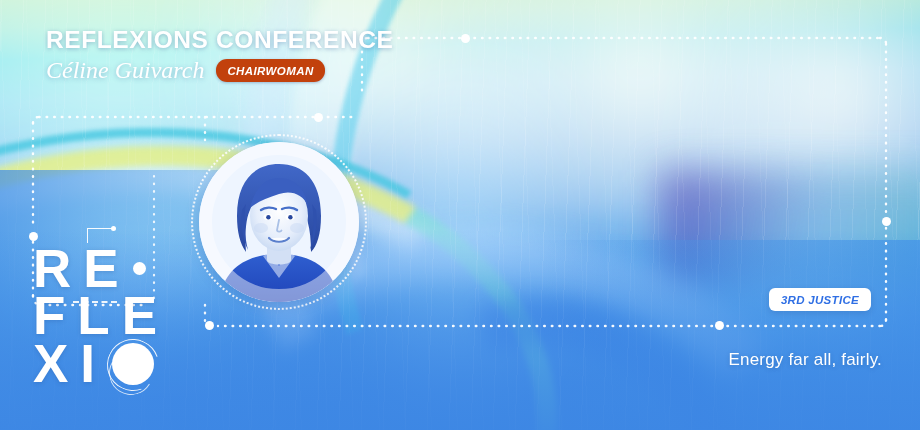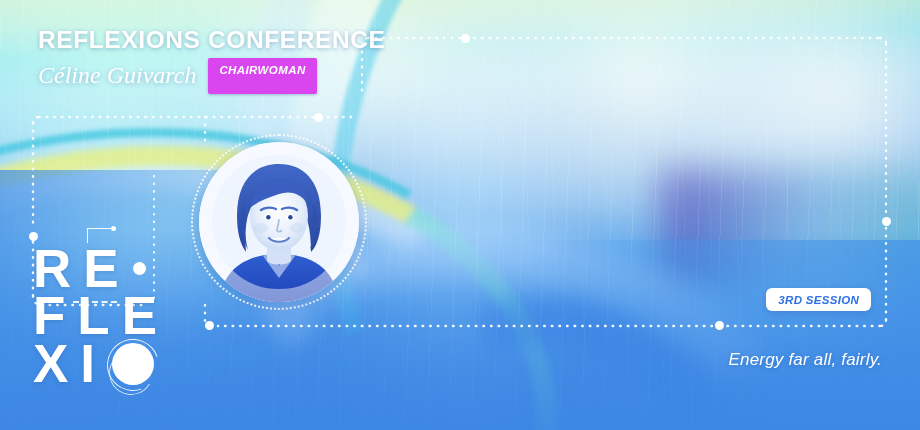--- a/index.html
+++ b/index.html
@@ -160,36 +160,36 @@
   .right-wash{
     position:absolute;right:0;top:240px;width:420px;bottom:0;
     background:linear-gradient(260deg, rgba(70,150,232,.8), rgba(70,150,232,0) 85%);
   }
 
   
   .dframe{position:absolute;pointer-events:none;}
   .dnode{position:absolute;width:9px;height:9px;border-radius:50%;background:#fff;}
 
   
-  .header{position:absolute;left:38px;top:28px;z-index:6;}
+  .header{position:absolute;left:46px;top:28px;z-index:6;}
   .conf-title{
     color:#fff;font-weight:bold;font-size:24.5px;letter-spacing:.6px;
     line-height:1;text-shadow:0 1px 4px rgba(30,70,140,.35);
     white-space:nowrap;
   }
   .name-row{display:flex;align-items:center;gap:12px;margin-top:5px;}
   .speaker-name{
     font-family:"Liberation Serif", serif;
     font-style:italic;color:#fff;font-size:24px;line-height:1.05;
     text-shadow:0 1px 5px rgba(30,70,140,.35);white-space:nowrap;
   }
   .badge-chair{
-    background:#d946ef;color:#fff;font-weight:bold;font-style:italic;
+    background:#c2410c;color:#fff;font-weight:bold;font-style:italic;
     font-size:11.5px;letter-spacing:.4px;
-    padding:6px 11px 18px;border-radius:2px;white-space:nowrap;
+    padding:6px 11px 5px;border-radius:11px;white-space:nowrap;
     box-shadow:0 1px 3px rgba(20,50,120,.3);
   }
 
   
   .portrait-wrap{position:absolute;left:199px;top:142px;width:160px;height:160px;z-index:6;}
   .portrait-ring{
     position:absolute;inset:-8px;border-radius:50%;
     border:2px dotted rgba(255,255,255,.92);
   }
   .portrait{
@@ -259,21 +259,21 @@
   }
   .session-block{
     position:absolute;right:38px;top:346px;z-index:6;text-align:right;
   }
   .session-title{
     color:#fff;font-weight:bold;font-style:italic;font-size:20.5px;
     letter-spacing:.3px;line-height:1.05;white-space:nowrap;
     text-shadow:0 1px 4px rgba(30,70,140,.3);
   }
   .session-tag{
-    color:#fff;font-style:italic;font-size:17px;margin-top:4px;
+    color:#fff;font-size:17px;margin-top:4px;
     letter-spacing:.2px;white-space:nowrap;
     text-shadow:0 1px 4px rgba(30,70,140,.3);
   }
 </style>
 </head>
 <body>
 
 <div class="banner">
 
   <div class="bg">
@@ -431,19 +431,19 @@
     <div class="logo-line l3">
       <span>XI</span>
       <span class="logo-o">
         <span class="orbit"></span>
         <span class="orbit2"></span>
         <span class="disc"></span>
       </span>
     </div>
   </div>
 
-  <div class="badge-edition">3RD SESSION</div>
+  <div class="badge-edition">3RD JUSTICE</div>
 
   <div class="session-block">
     <div class="session-tag">Energy far all, fairly.</div>
   </div>
 
 </div>
 
 </body></html>

